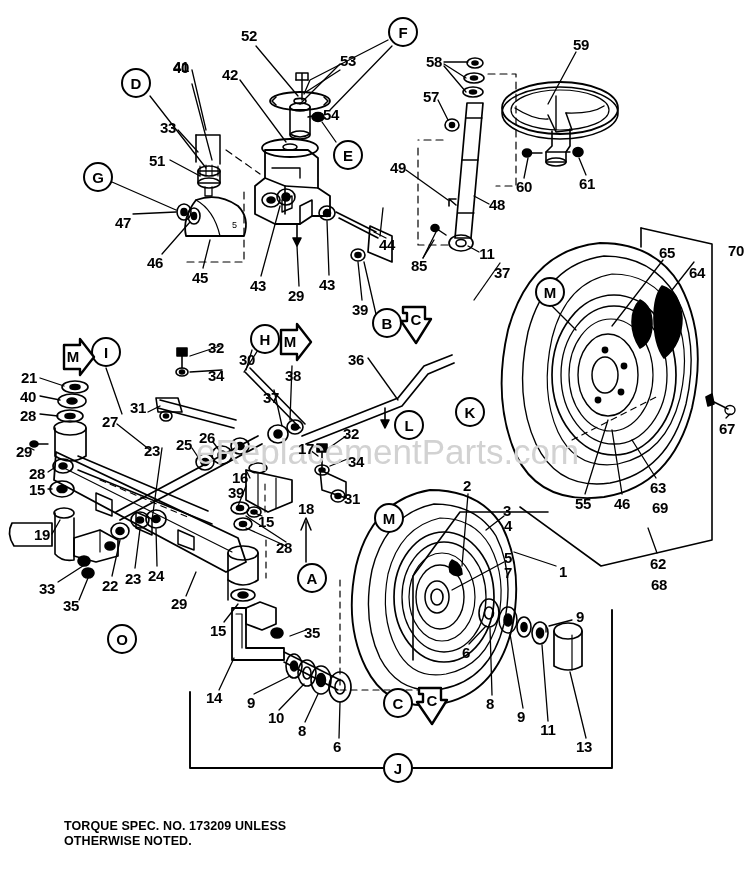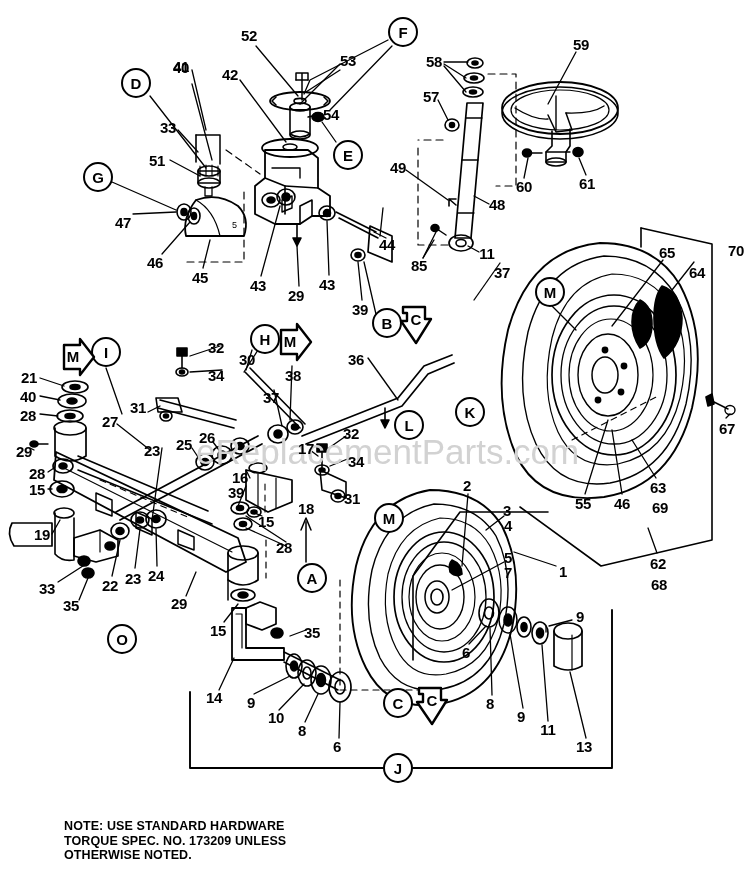--- a/index.html
+++ b/index.html
@@ -593,17 +593,16 @@
       </div>
       <div class="penn" style="left: 432px; top: 706px;">
         <svg width="34" height="40" viewBox="0 0 34 40" style="position:absolute;left:0;top:0;">
           <path d="M4,2 L26,2 L26,14 L32,14 L17,38 L2,16 L8,16 L8,8 L4,8 Z" fill="#fff" stroke="#000" stroke-width="2.4" stroke-linejoin="round"></path>
         </svg>
         <span style="left: 8px; top: 6px;">C</span>
       </div>
     </div>
 
   <div id="note">
-    <div>NOTE: USE STANDARD HARDWARE</div>
     <div>TORQUE SPEC.   NO. 173209 UNLESS</div>
     <div>OTHERWISE NOTED.</div>
   </div>
 </div>
 
 </body></html>

